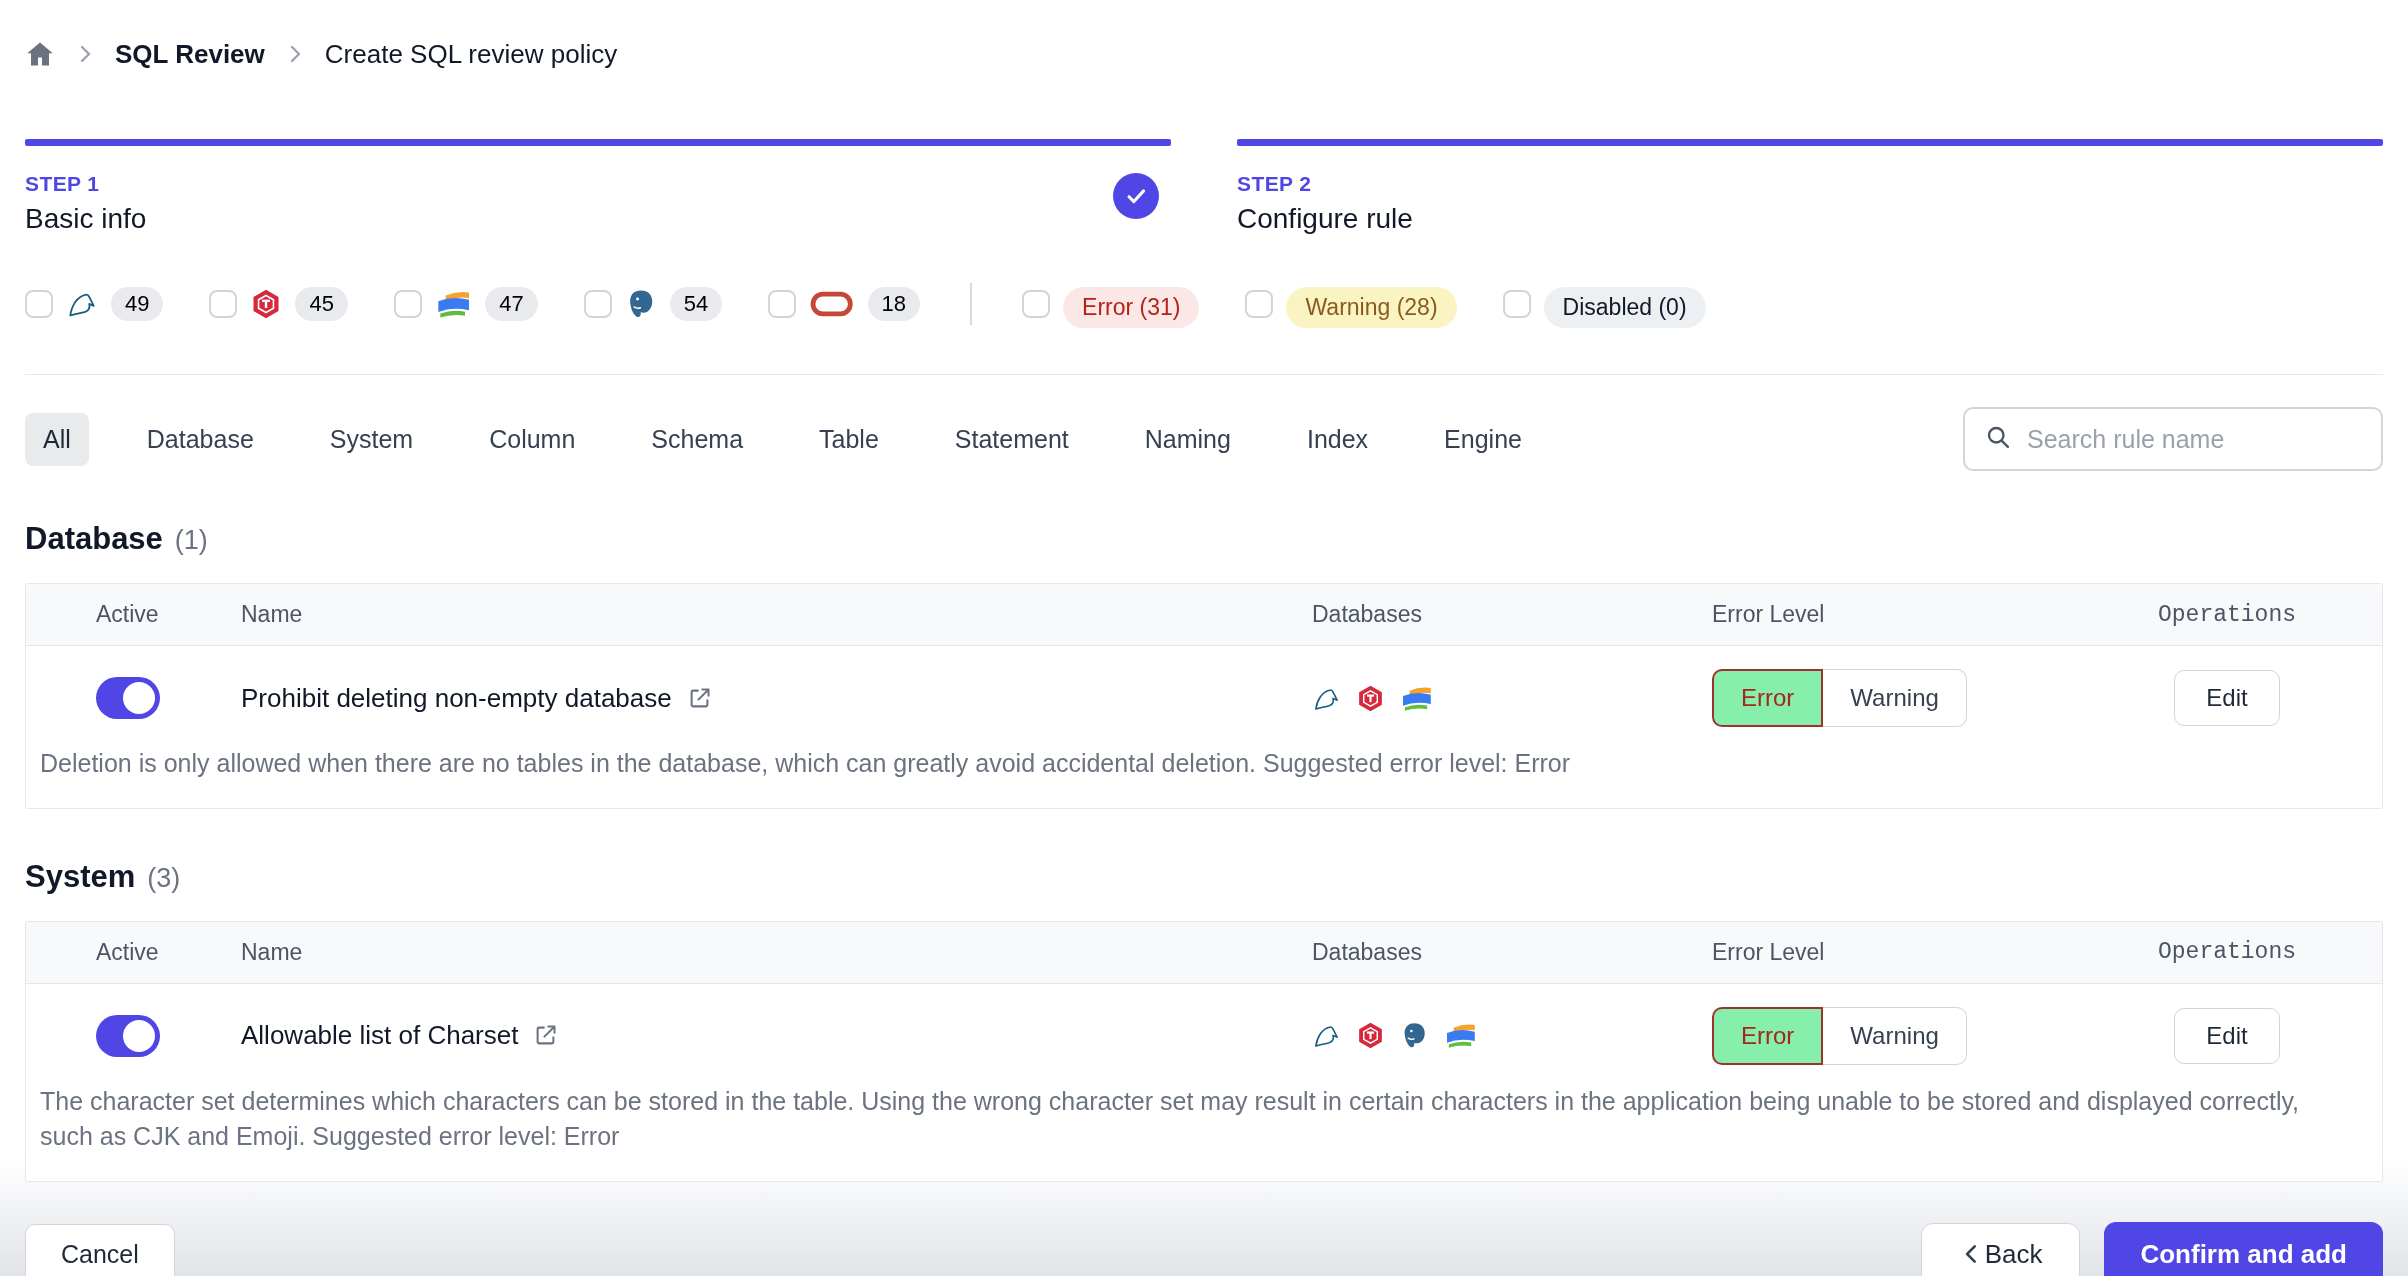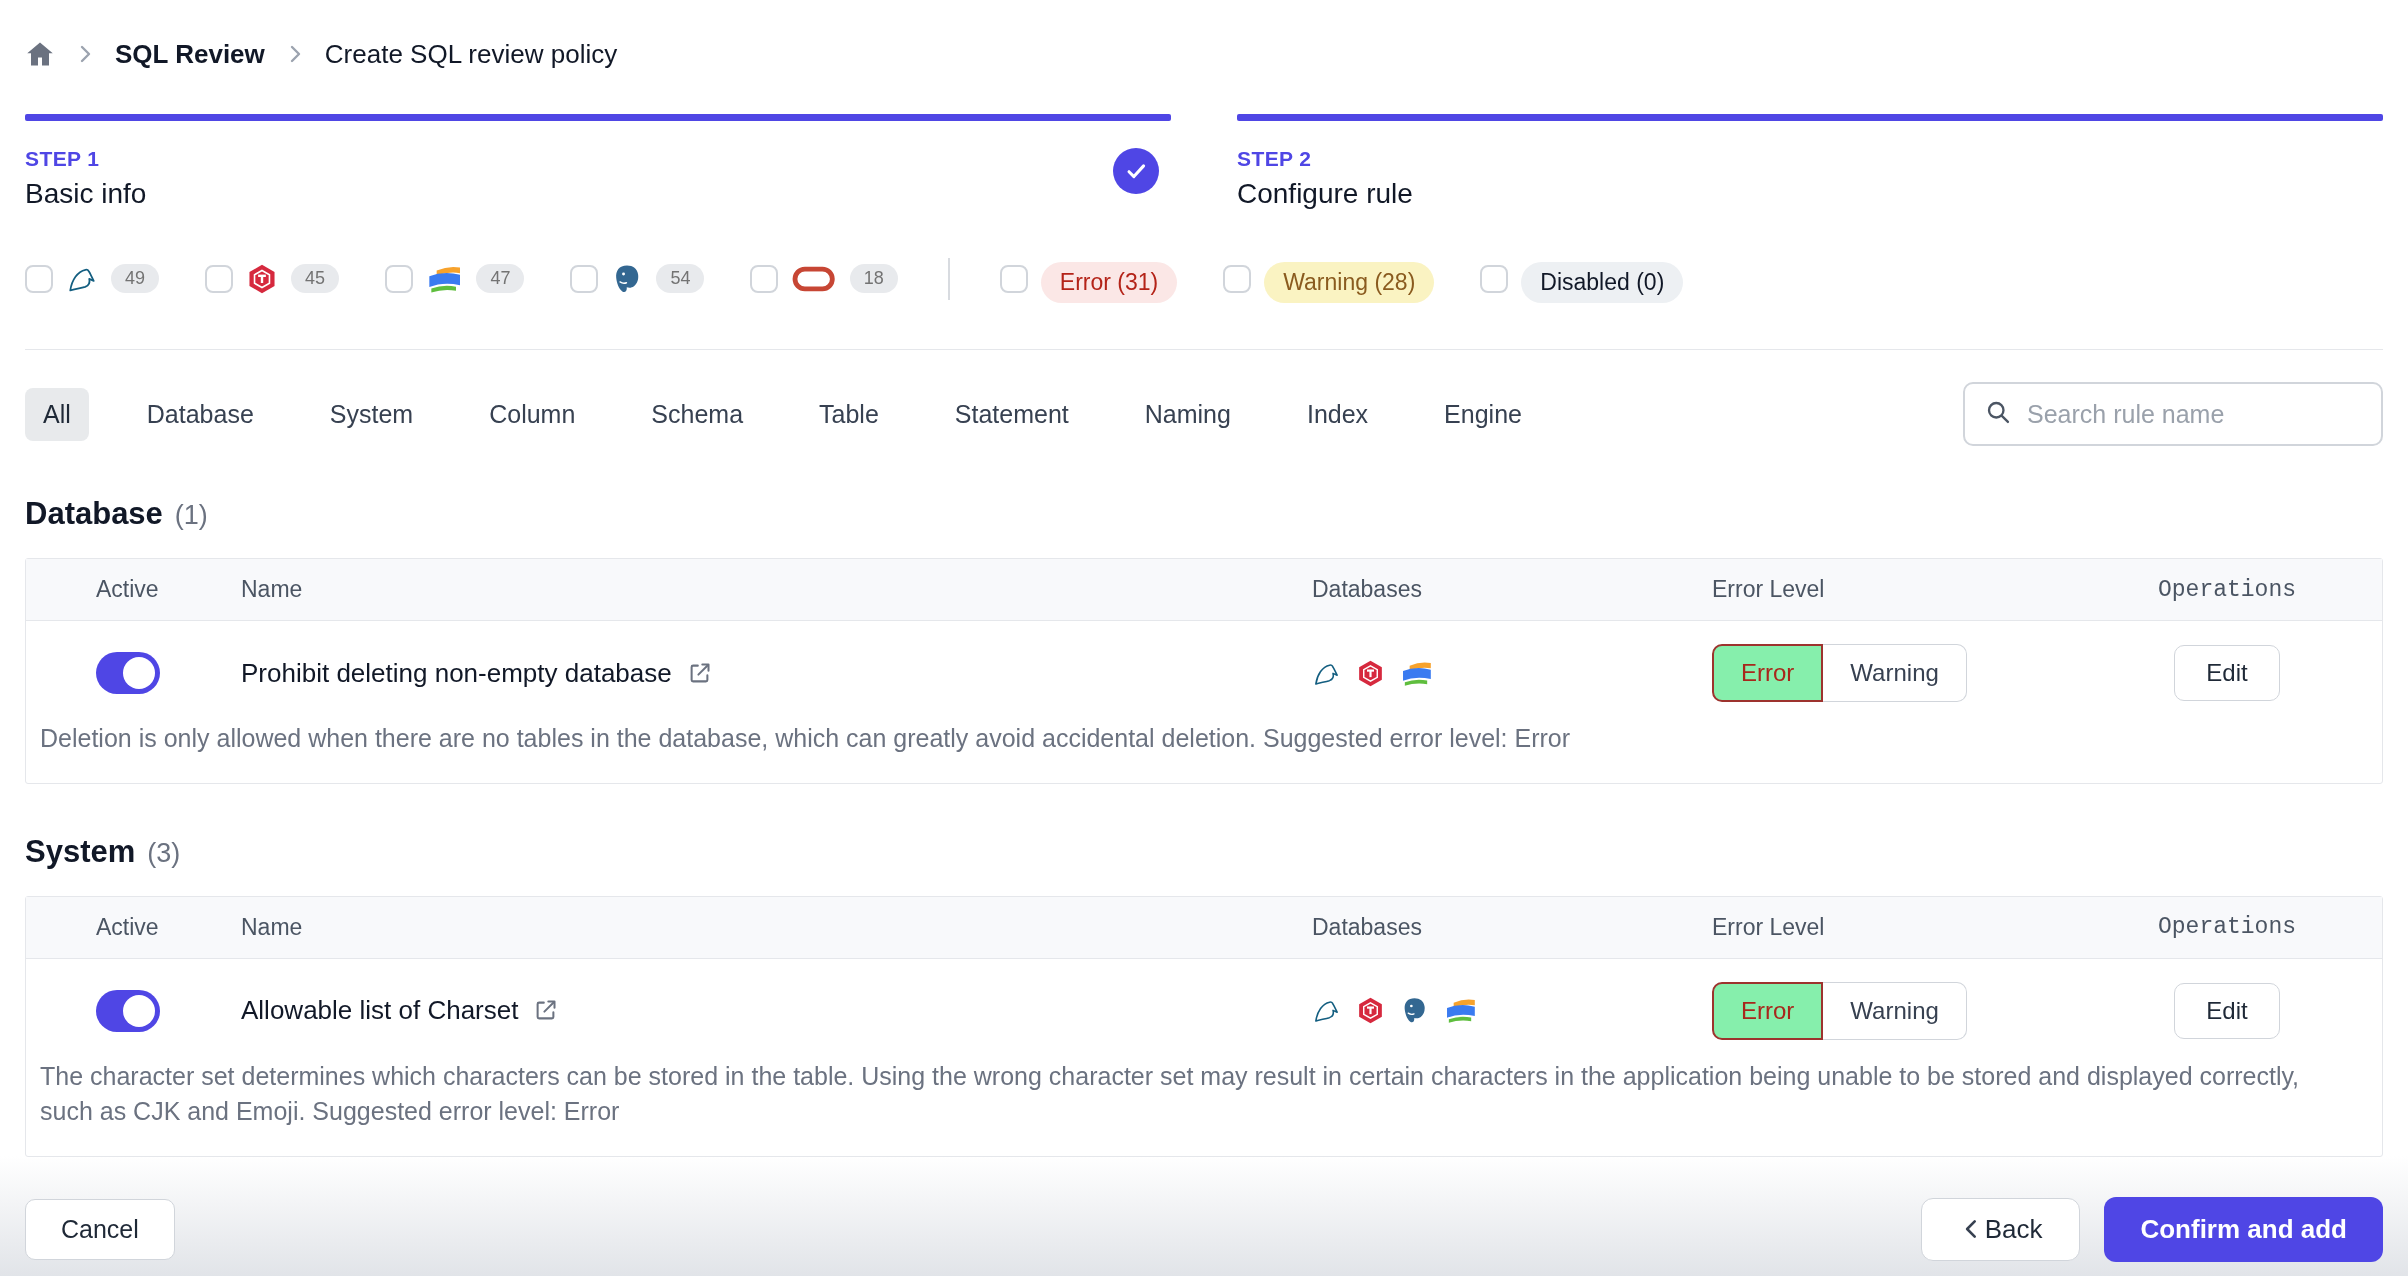--- a/index.html
+++ b/index.html
@@ -12,34 +12,34 @@
 
   
   .breadcrumb { display:flex; align-items:center; gap:18px; padding-top:34px; height:74px; }
   .breadcrumb .home svg { width:30px; height:30px; display:block; }
   .crumb-sep svg { width:24px; height:24px; display:block; }
   .crumb-main { font-size:26px; font-weight:700; color:#111827; }
   .crumb-sub  { font-size:26px; font-weight:500; color:#111827; }
 
   
   .steps { display:flex; gap:66px; margin-top:40px; }
-  .step { flex:1; position:relative; }
+  .step { flex:1; position:relative;margin-top:25px; }
   .step-bar { height:7px; background:var(--accent,#4f46e5); border-radius:2px; }
   .step-label { margin-top:26px; font-size:21px; font-weight:700; color:var(--accent,#4f46e5); letter-spacing:.4px; }
   .step-title { margin-top:7px; font-size:28px; font-weight:500; color:#111827; }
   .step-check { position:absolute; right:12px; top:34px; width:46px; height:46px; border-radius:50%;
     background:var(--accent,#4f46e5); display:flex; align-items:center; justify-content:center; }
   .step-check svg { width:28px; height:28px; }
 
   
   .filters { margin-top:44px; display:flex; align-items:center; gap:46px; }
   .filter-item { display:flex; align-items:center; gap:13px; }
   .checkbox { width:28px; height:28px; border:2px solid #d1d5db; border-radius:8px; background:#fff; flex:none; }
   .engine-icon svg { height:32px; width:auto; display:block; }
-  .count-pill { background:#e8eaed; border-radius:999px; padding:4px 14px; font-size:18px; color:#737373;text-align:center; }
+  .count-pill { background:#e8eaed; border-radius:999px; padding:4px 14px; font-size:22px; color:#000000;text-align:center; }
   .vdivider { width:2px; height:42px; background:#d8dbe0; margin:0 4px; }
   .level-pill { border-radius:999px; padding:7px 19px; font-size:23px; font-weight:500;margin-top:8px; }
   .level-error    { background:#fbe7e6; color:#b42318; }
   .level-warning  { background:#faf3c2; color:#8a5b1f; }
   .level-disabled { background:#edf0f3; color:#111827; }
 
   .hdivider { border:none; border-top:1.5px solid #e5e7eb; margin-top:46px; }
 
   
   .tabbar { margin-top:32px; display:flex; align-items:center; }

